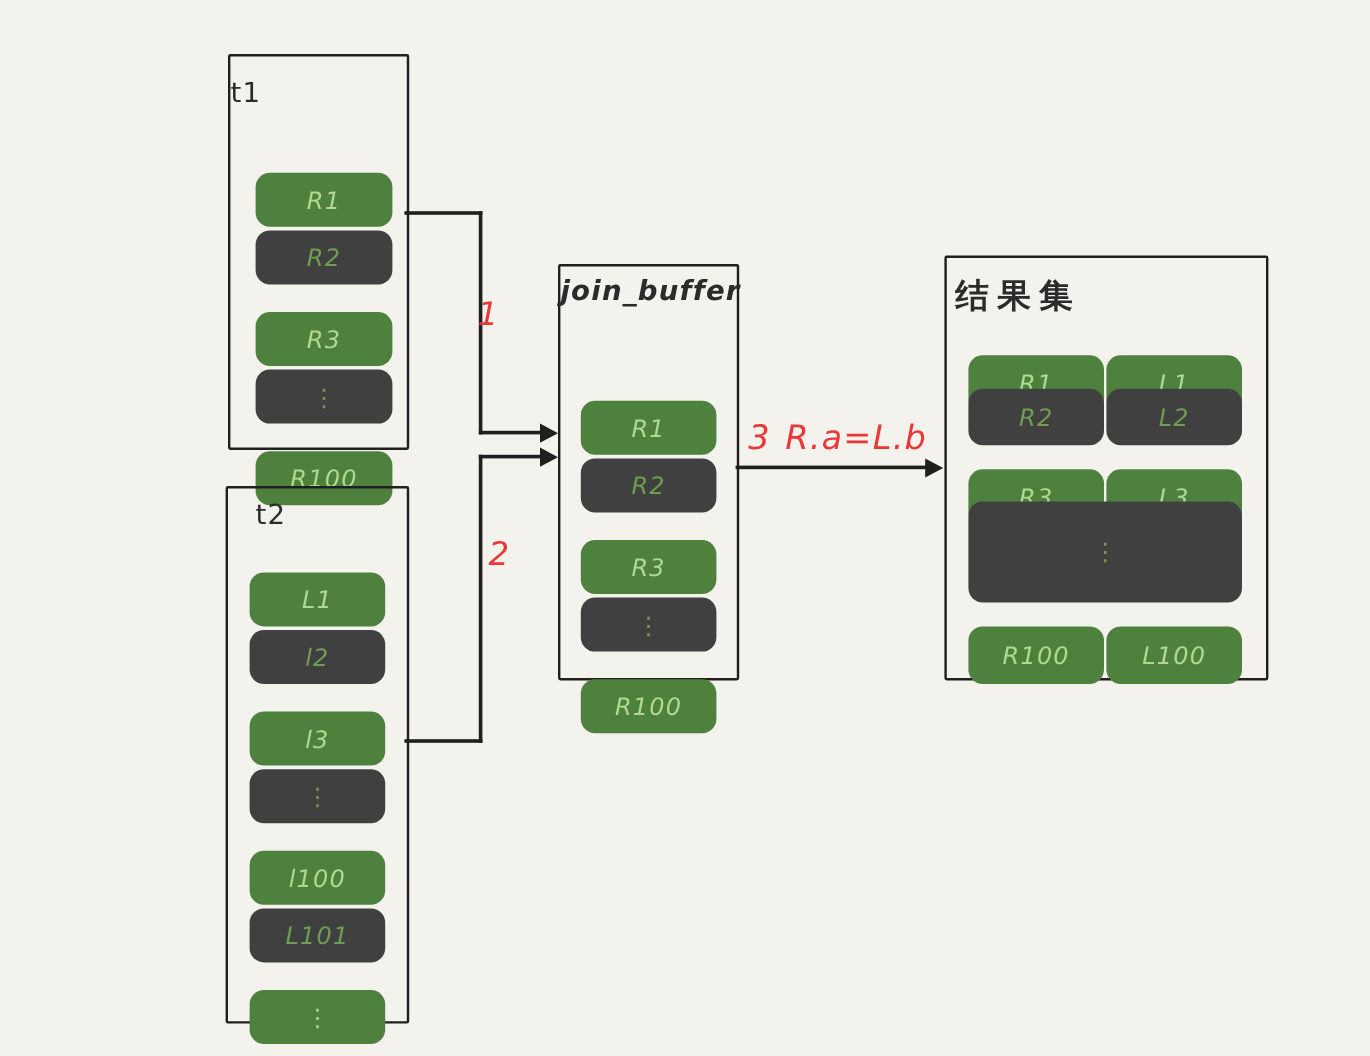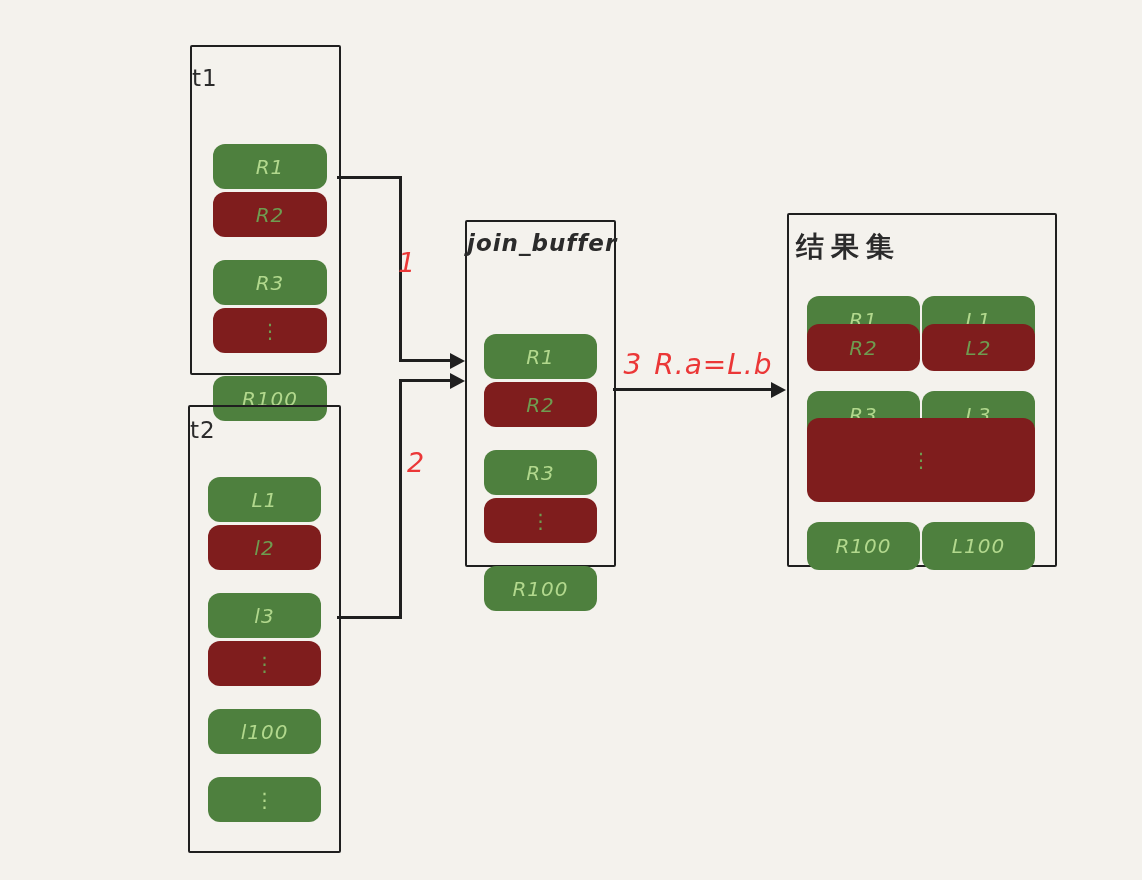--- a/index.html
+++ b/index.html
@@ -46,21 +46,21 @@
     border-radius:12px;
     display:flex;
     align-items:center;
     justify-content:center;
     font-size:20px;
     font-style:italic;
     letter-spacing:1px;
     flex:none;
   }
   .cell.dark{background:#4e803e;color:#b2d88d;margin-top:20px;}
-  .cell.light{background:#7f1d1d;color:#6e9c50;}
+  .cell.light{background:#404040;color:#6e9c50;}
   .dots{font-size:20px;font-style:normal;line-height:1;letter-spacing:0;}
   
   .rs-rows{
     position:absolute;
     display:flex;
     flex-direction:column;
     gap:0;
   }
   .rs-row{
     display:flex;
@@ -99,27 +99,28 @@
     <div class="stack" style="left:21px;top:77px;width:114px;">
       <div class="cell dark">R1</div>
       <div class="cell light">R2</div>
       <div class="cell dark">R3</div>
       <div class="cell light dots">⋮</div>
       <div class="cell dark">R100</div>
     </div>
   </div>
 
   <div class="frame" style="left:188px;top:405px;width:149px;height:444px;">
-    <div class="frame-title" style="top:10px;font-style:normal;">t2</div>
+    <div class="frame-title" style="top:10px;font-style:normal;padding-left:23px;">t2</div>
     <div class="stack" style="left:18px;top:50px;width:113px;">
       <div class="cell dark">L1</div>
       <div class="cell light">l2</div>
       <div class="cell dark">l3</div>
       <div class="cell light dots">⋮</div>
       <div class="cell dark">l100</div>
+      <div class="cell light">L101</div>
       <div class="cell dark dots">⋮</div>
     </div>
   </div>
 
   <div class="frame" style="left:465px;top:220px;width:147px;height:343px;">
     <div class="frame-title" style="top:8px;font-weight:bold;">join_buffer</div>
     <div class="stack" style="left:17px;top:92px;width:113px;">
       <div class="cell dark">R1</div>
       <div class="cell light">R2</div>
       <div class="cell dark">R3</div>

